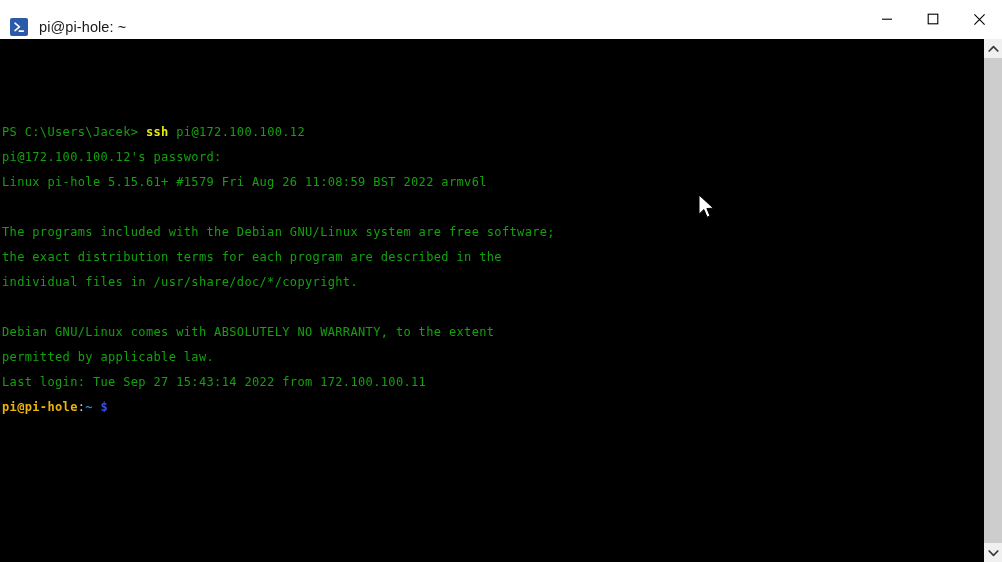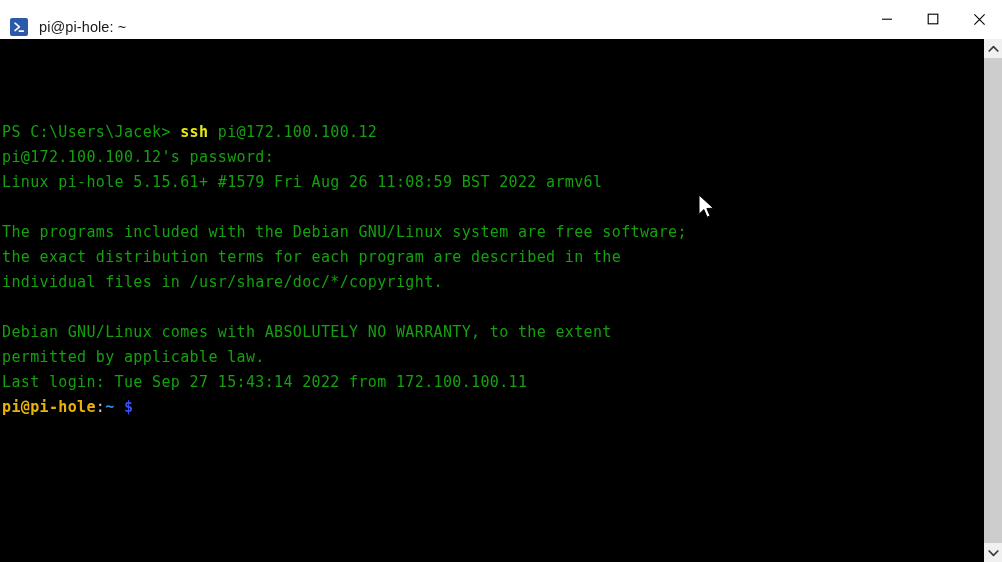--- a/index.html
+++ b/index.html
@@ -92,21 +92,21 @@
     background: #000000;
     min-height: 0;
   }
   .terminal {
     position: relative;
     flex: 1 1 auto;
     background: #000000;
     padding: 6px 0 0 2px;
     overflow: hidden;
     font-family: "DejaVu Sans Mono", "Liberation Mono", monospace;
-    font-size: 15px;
+    font-size: 12px;
     line-height: 25px;
     letter-spacing: 0.35px;
     white-space: pre;
     box-sizing: border-box;
   }
   .tline {
     height: 25px;
     white-space: pre;
   }
   .tline.blank { height: 25px; }

